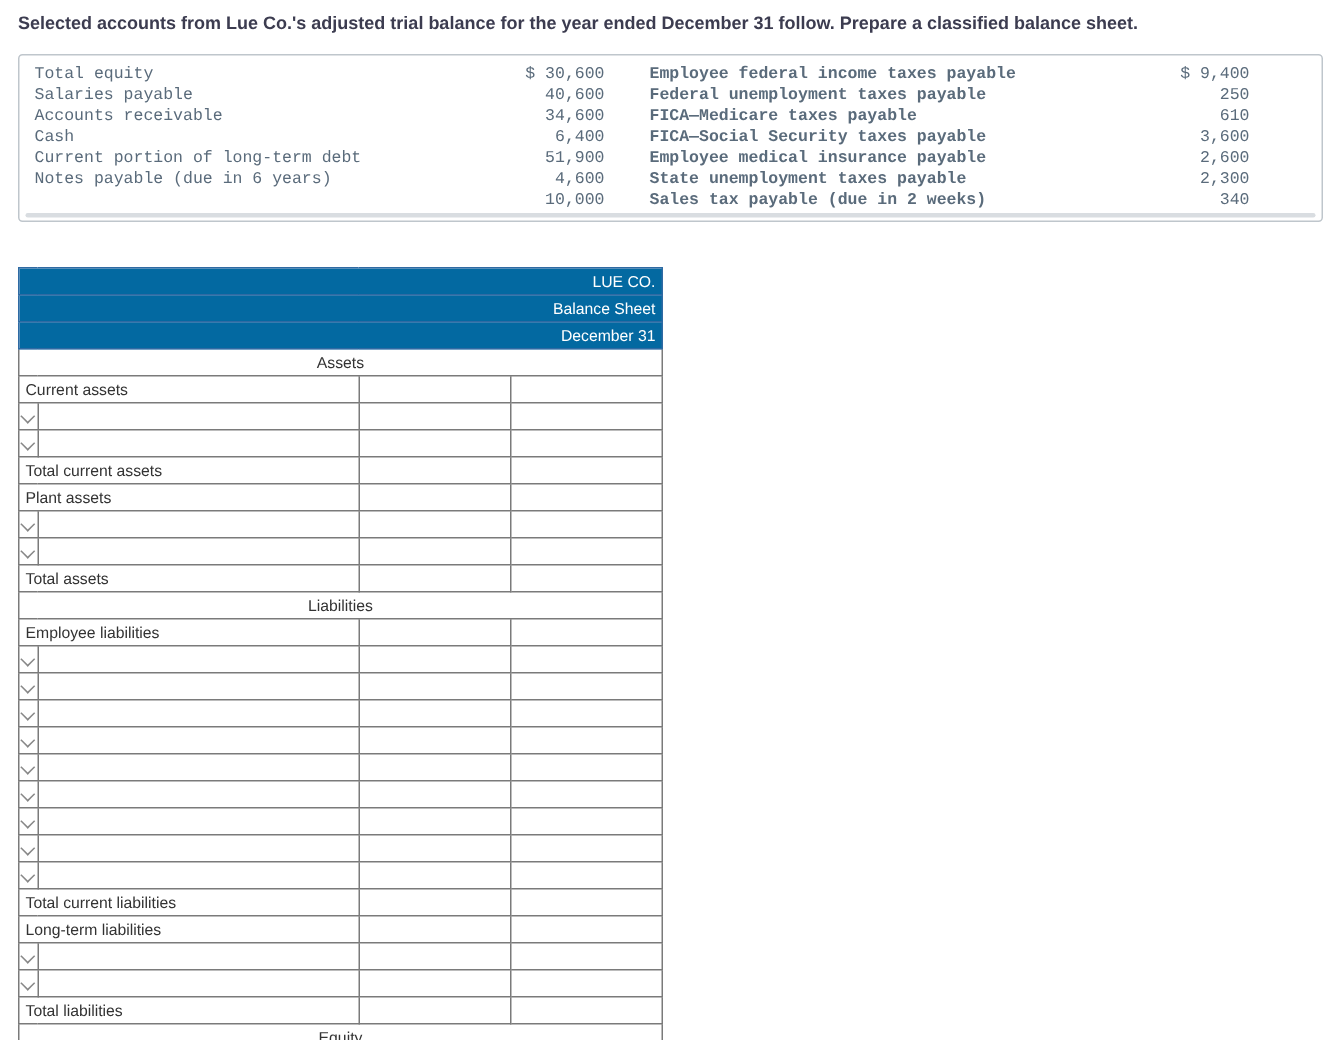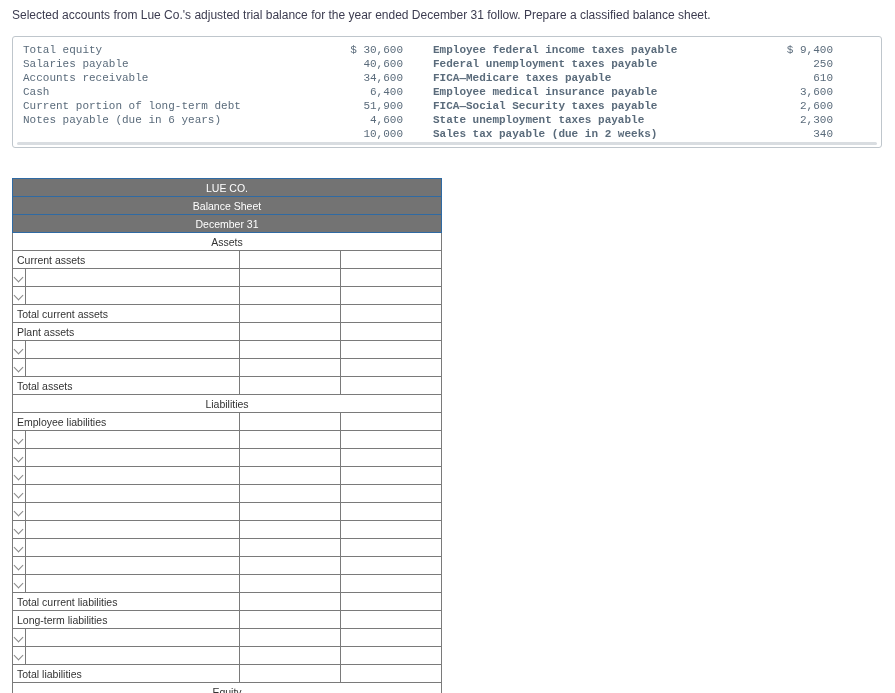--- a/index.html
+++ b/index.html
@@ -7,20 +7,21 @@
     font-size: 11px;
     color: #333;
     margin: 0;
     padding: 8px 12px;
     background: #fff;
   }
   .instruction {
     font-size: 12px;
     color: #3c3c50;
     margin-bottom: 14px;
+    font-weight: bold;
   }
   
   .tb-box {
     border: 1px solid #bfc6cc;
     border-radius: 3px;
     padding: 6px 10px 6px 10px;
     width: 870px;
     box-sizing: border-box;
     font-family: "Courier New", monospace;
     font-size: 11px;
@@ -62,23 +63,23 @@
     background:#fff;
   }
   table.ws td.tick-col { width:12px; padding:0; }
   table.ws td.label-col { width:210px; }
   table.ws td.amt1 { width:95px; }
   table.ws td.amt2 { width:95px; }
   table.ws td.indent1 { padding-left: 4px; }
 
   table.ws tr.header-blue td,
   table.ws tr.header-blue th {
-    background: #737373;
+    background: #0369a1;
     color: #fff;
-    text-align: center;
+    text-align: right;
     font-weight: normal;
     border:1px solid #2f6aa3;
   }
   table.ws tr.section td {
     text-align: center;
     font-weight: normal;
   }
   .tick{
     width:6px;height:6px;
     border-left:1px solid #888;
@@ -107,22 +108,22 @@
     <span>34,600</span>
     <span>6,400</span>
     <span>51,900</span>
     <span>4,600</span>
     <span>10,000</span>
   </div>
   <div class="tb-col names-r">
     <span>Employee federal income taxes payable</span>
     <span>Federal unemployment taxes payable</span>
     <span>FICA—Medicare taxes payable</span>
+    <span>FICA—Social Security taxes payable</span>
     <span>Employee medical insurance payable</span>
-    <span>FICA—Social Security taxes payable</span>
     <span>State unemployment taxes payable</span>
     <span>Sales tax payable (due in 2 weeks)</span>
   </div>
   <div class="tb-col vals-r">
     <span>$ 9,400</span>
     <span>250</span>
     <span>610</span>
     <span>3,600</span>
     <span>2,600</span>
     <span>2,300</span>

